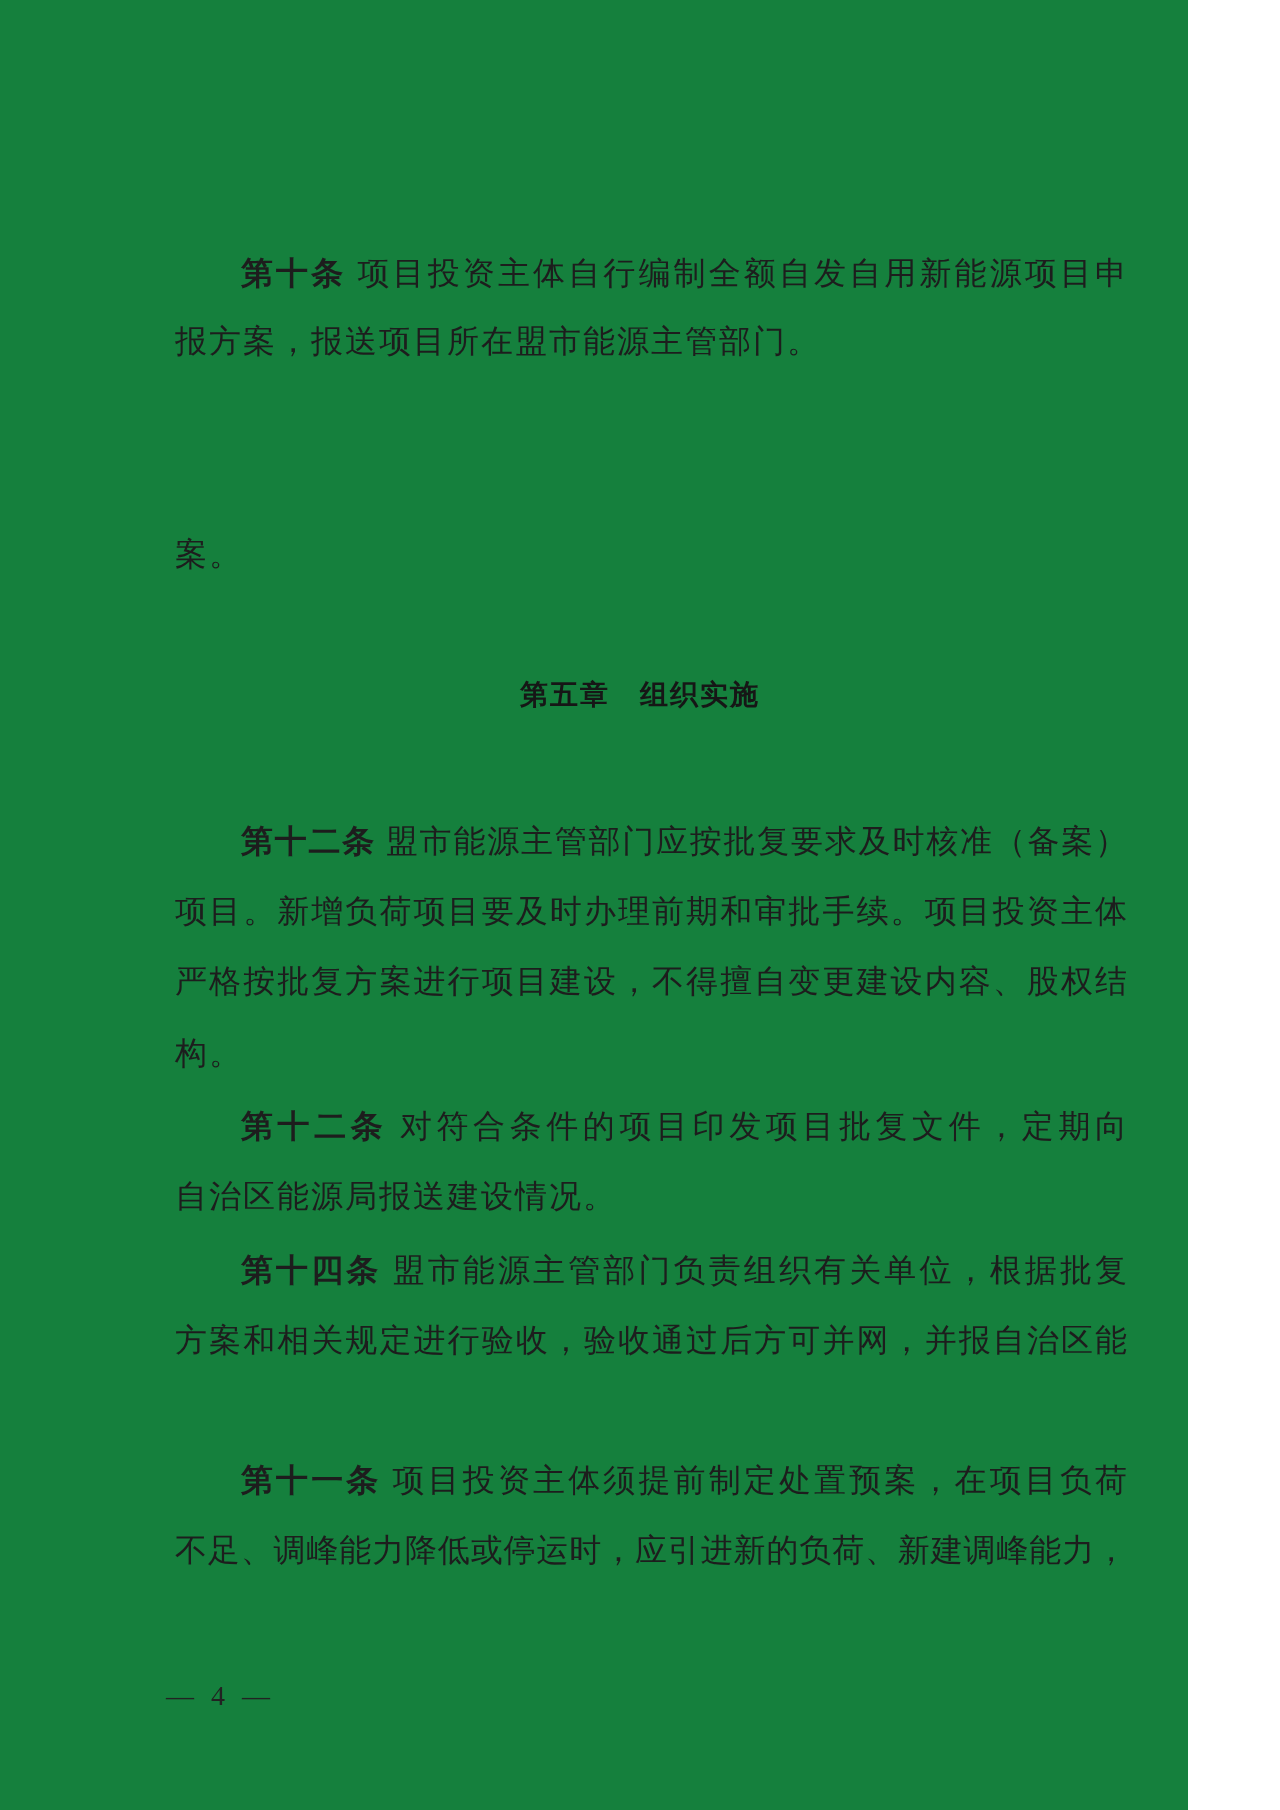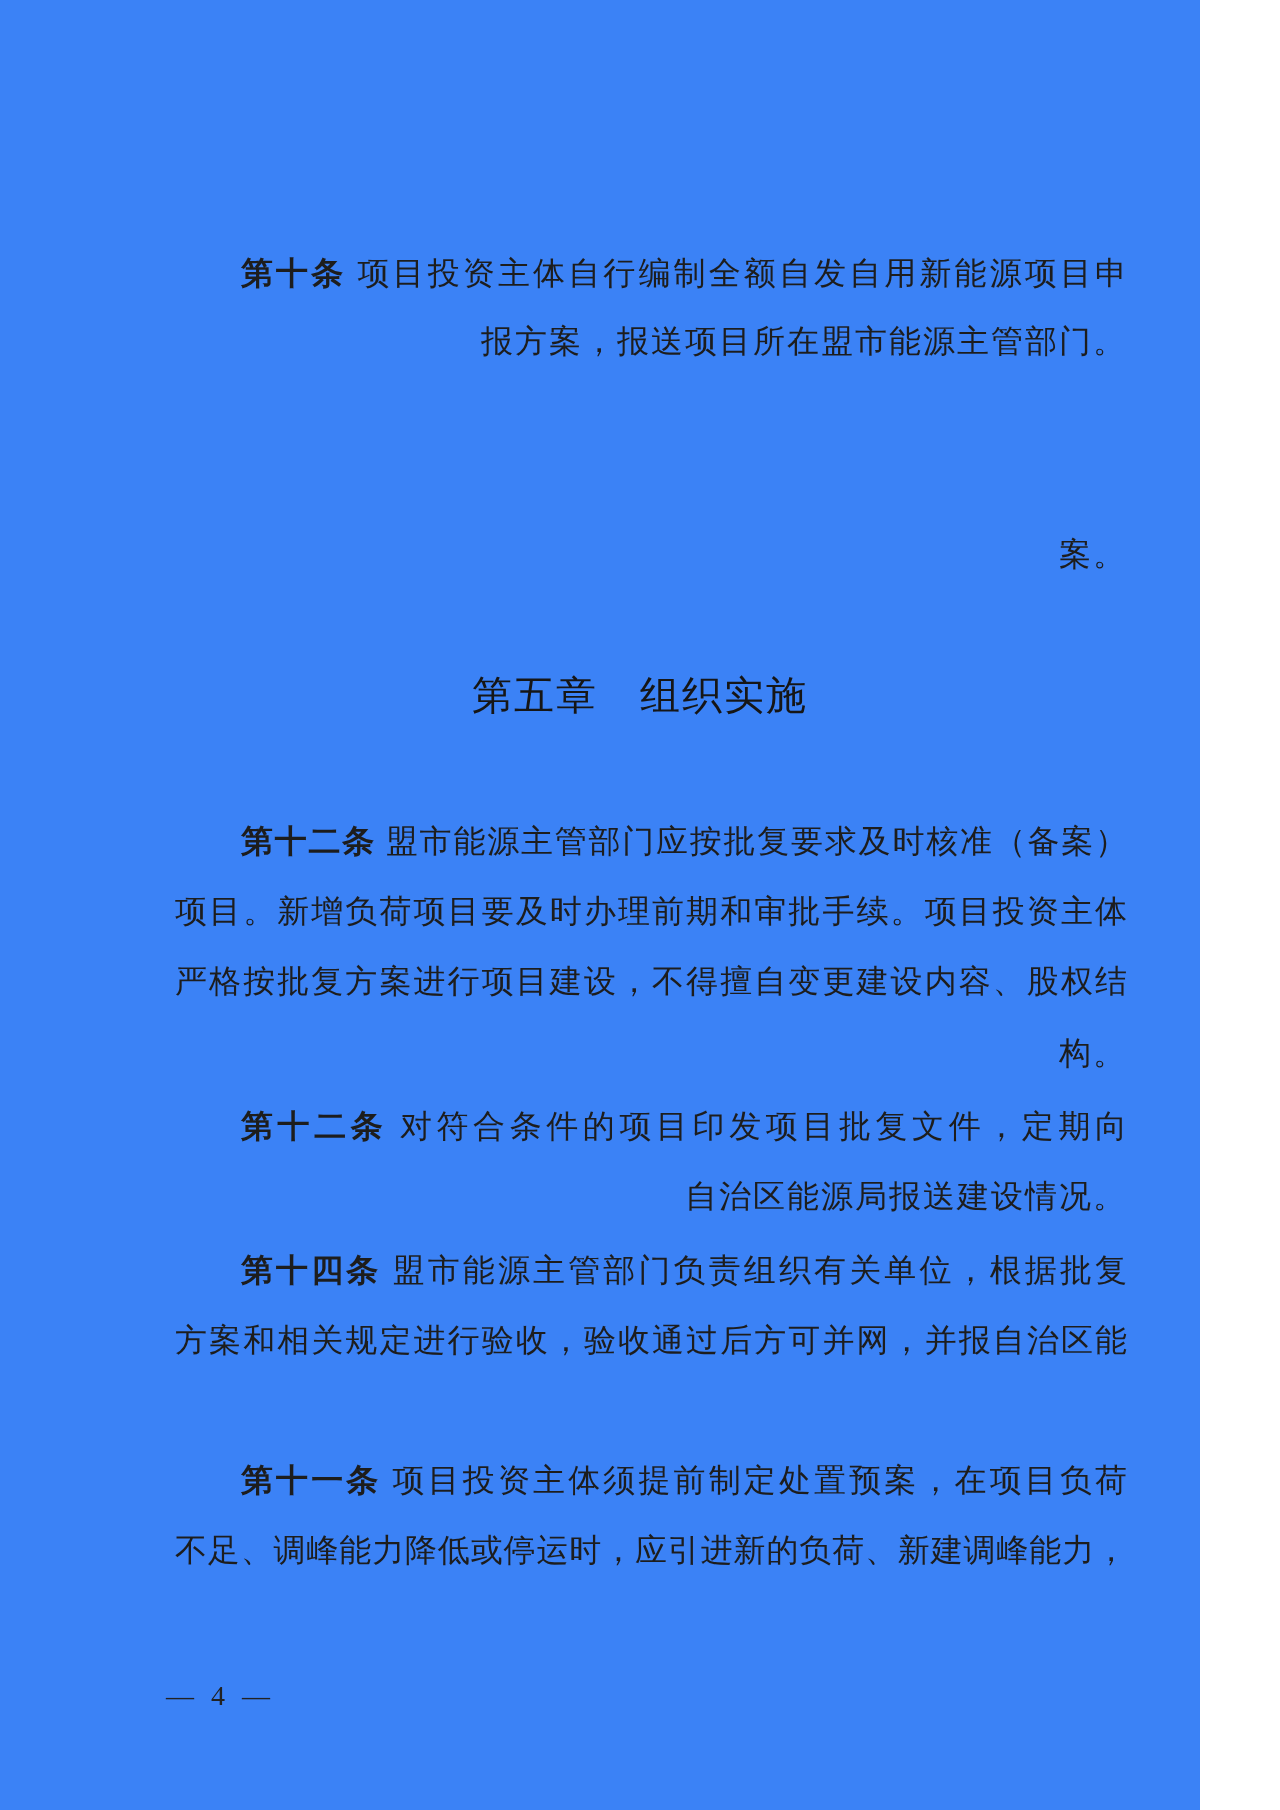--- a/index.html
+++ b/index.html
@@ -4,56 +4,54 @@
 <style>
   html, body {
     margin: 0;
     padding: 0;
     background: #ffffff;
   }
   .page {
     position: relative;
     width: 1188px;
     height: 1810px;
-    background: #3b82f6;
+    background: #15803d;
     overflow: hidden;
     font-family: "Liberation Serif", "DejaVu Serif", serif;
     color: #1d1d1d;
-    padding-left: 12px;
   }
   .doc-line {
     position: absolute;
     left: 175px;
     width: 952px;
     font-size: 32px;
     line-height: 36px;
     letter-spacing: 2px;
     white-space: pre-wrap;
-    text-align: right;
   }
   .doc-line.justify {
     letter-spacing: 0;
     text-align: justify;
     text-align-last: justify;
   }
   .doc-line.indent {
     text-indent: 66px;
   }
   .doc-line .b {
     font-weight: bold;
   }
   .chapter-heading {
     position: absolute;
     left: 0;
     top: 674px;
     width: 1280px;
     text-align: center;
     font-family: "Liberation Sans", "DejaVu Sans", sans-serif;
-    font-weight: normal;
-    font-size: 40px;
+    font-weight: bold;
+    font-size: 28px;
     line-height: 42px;
     letter-spacing: 2px;
     color: #161616;
   }
   .page-footer {
     position: absolute;
     left: 166px;
     top: 1680px;
     font-size: 28px;
     line-height: 32px;

